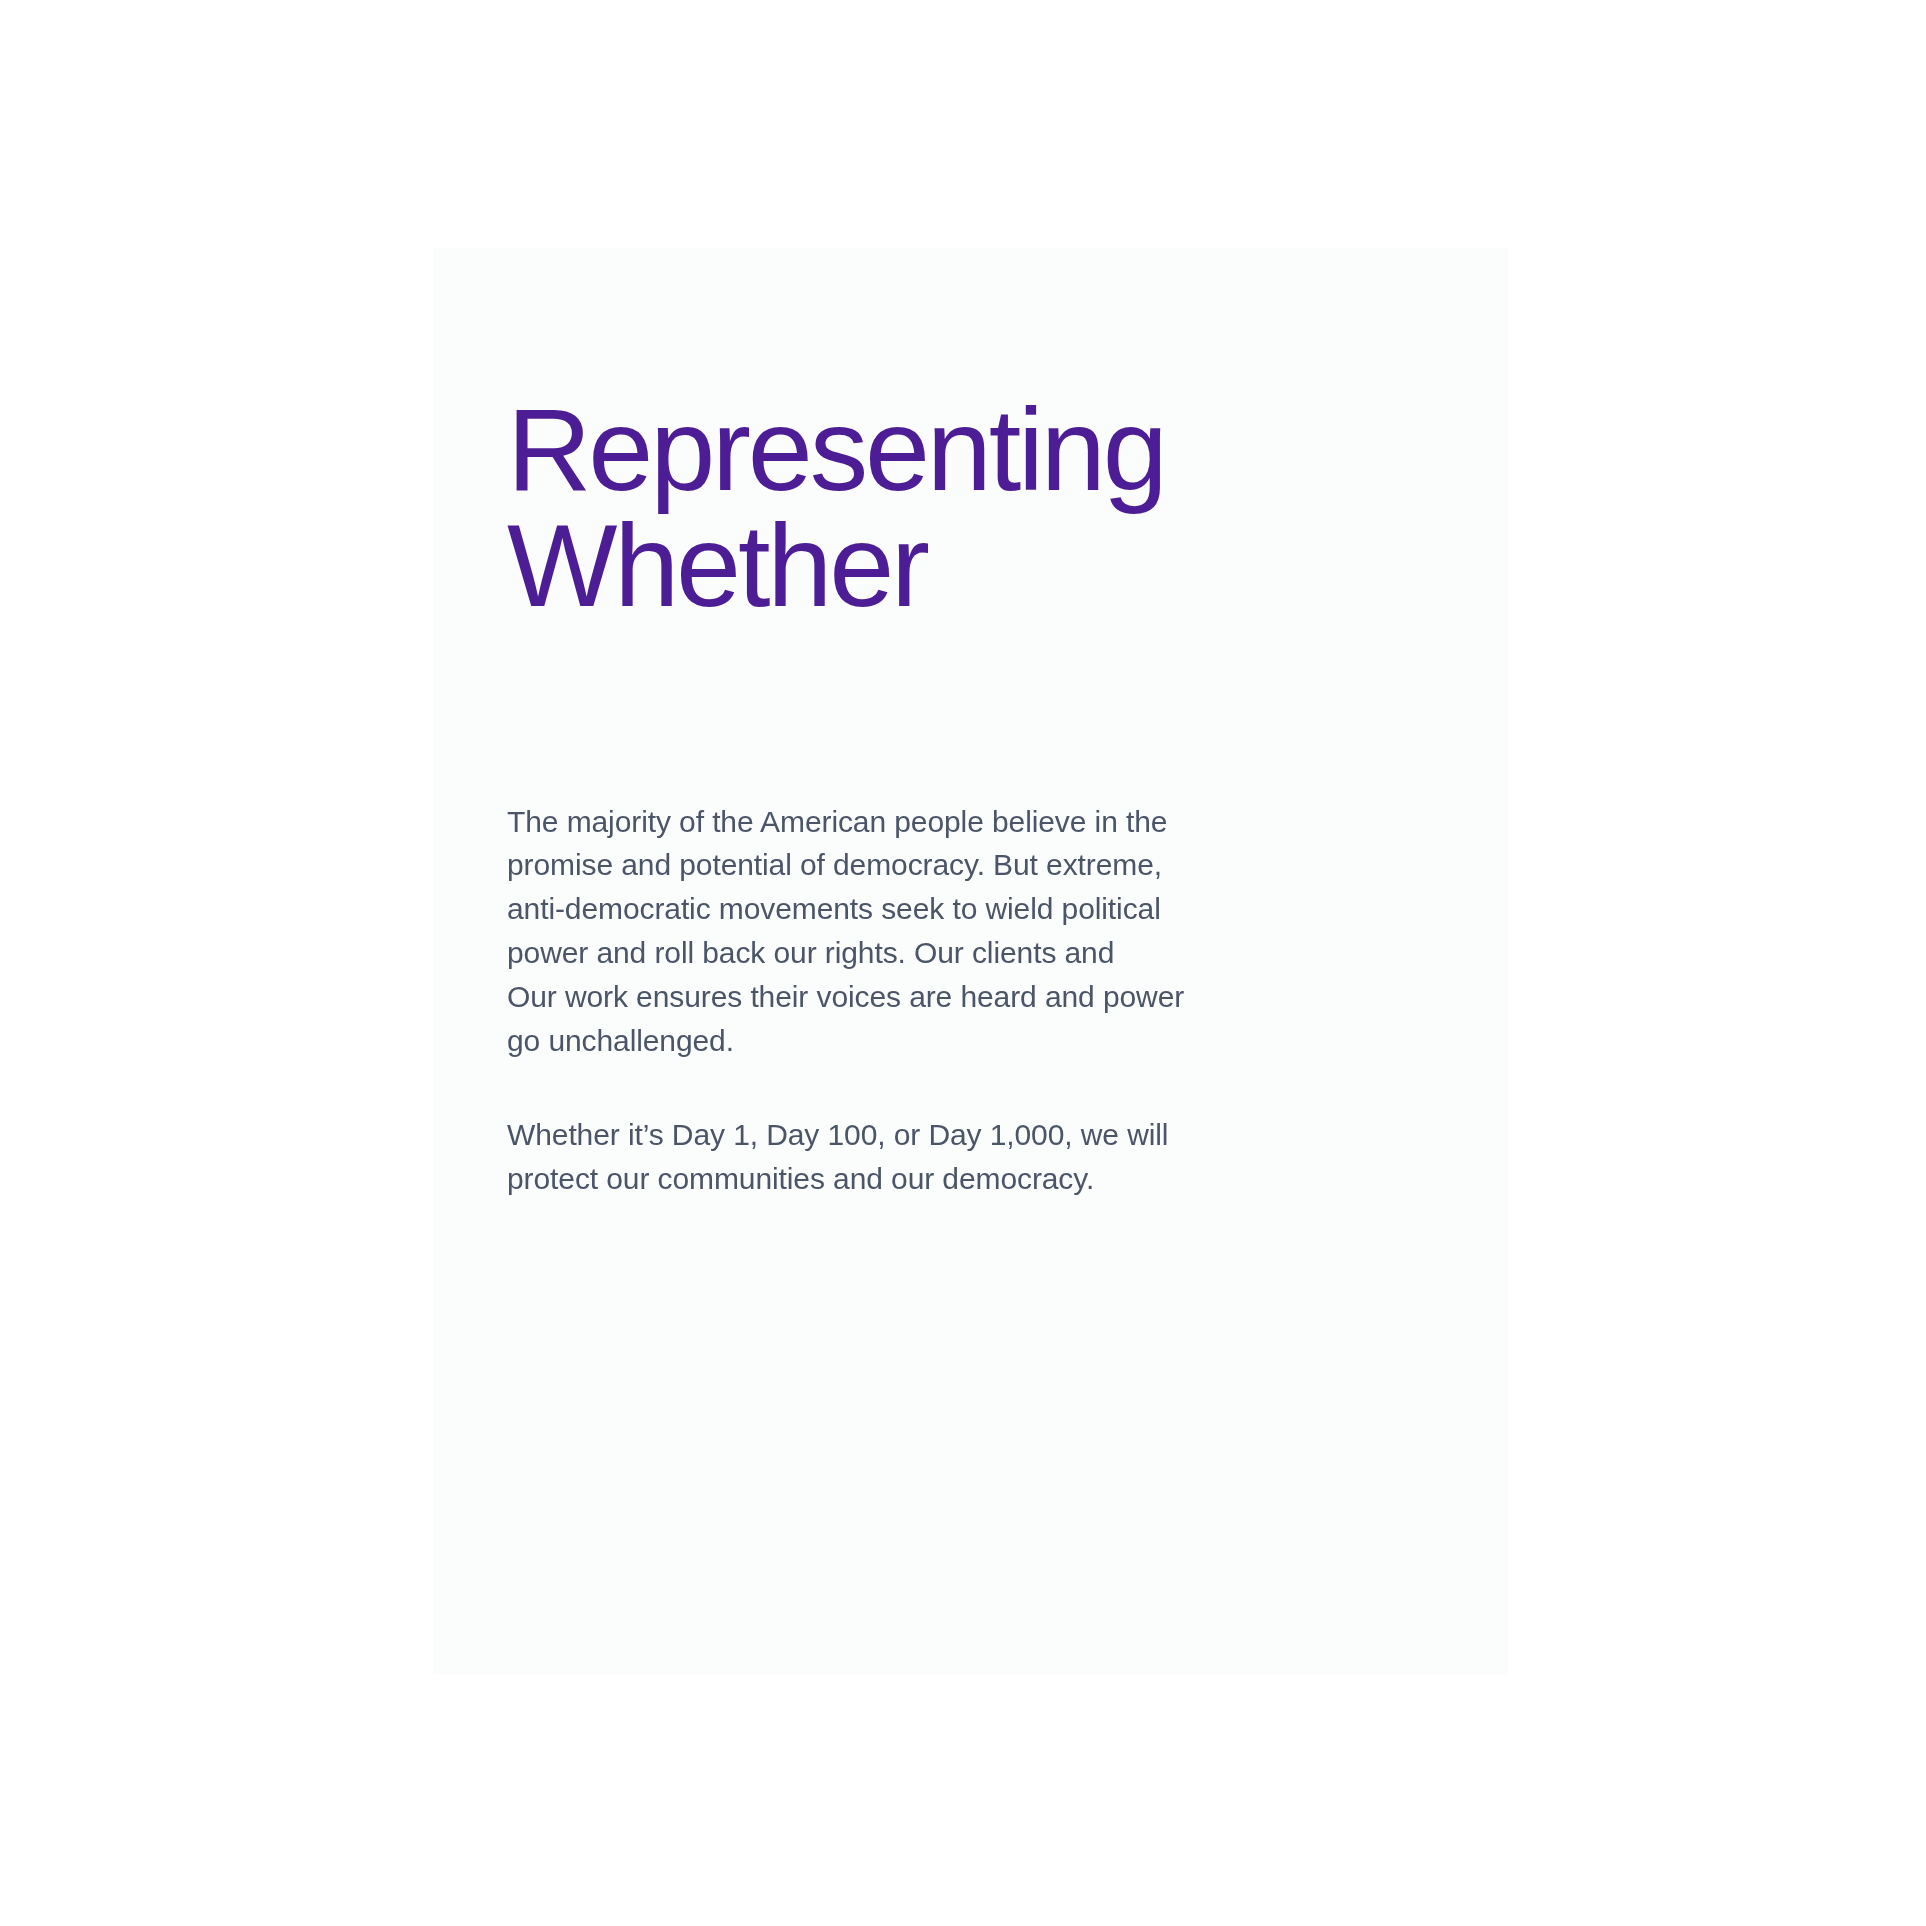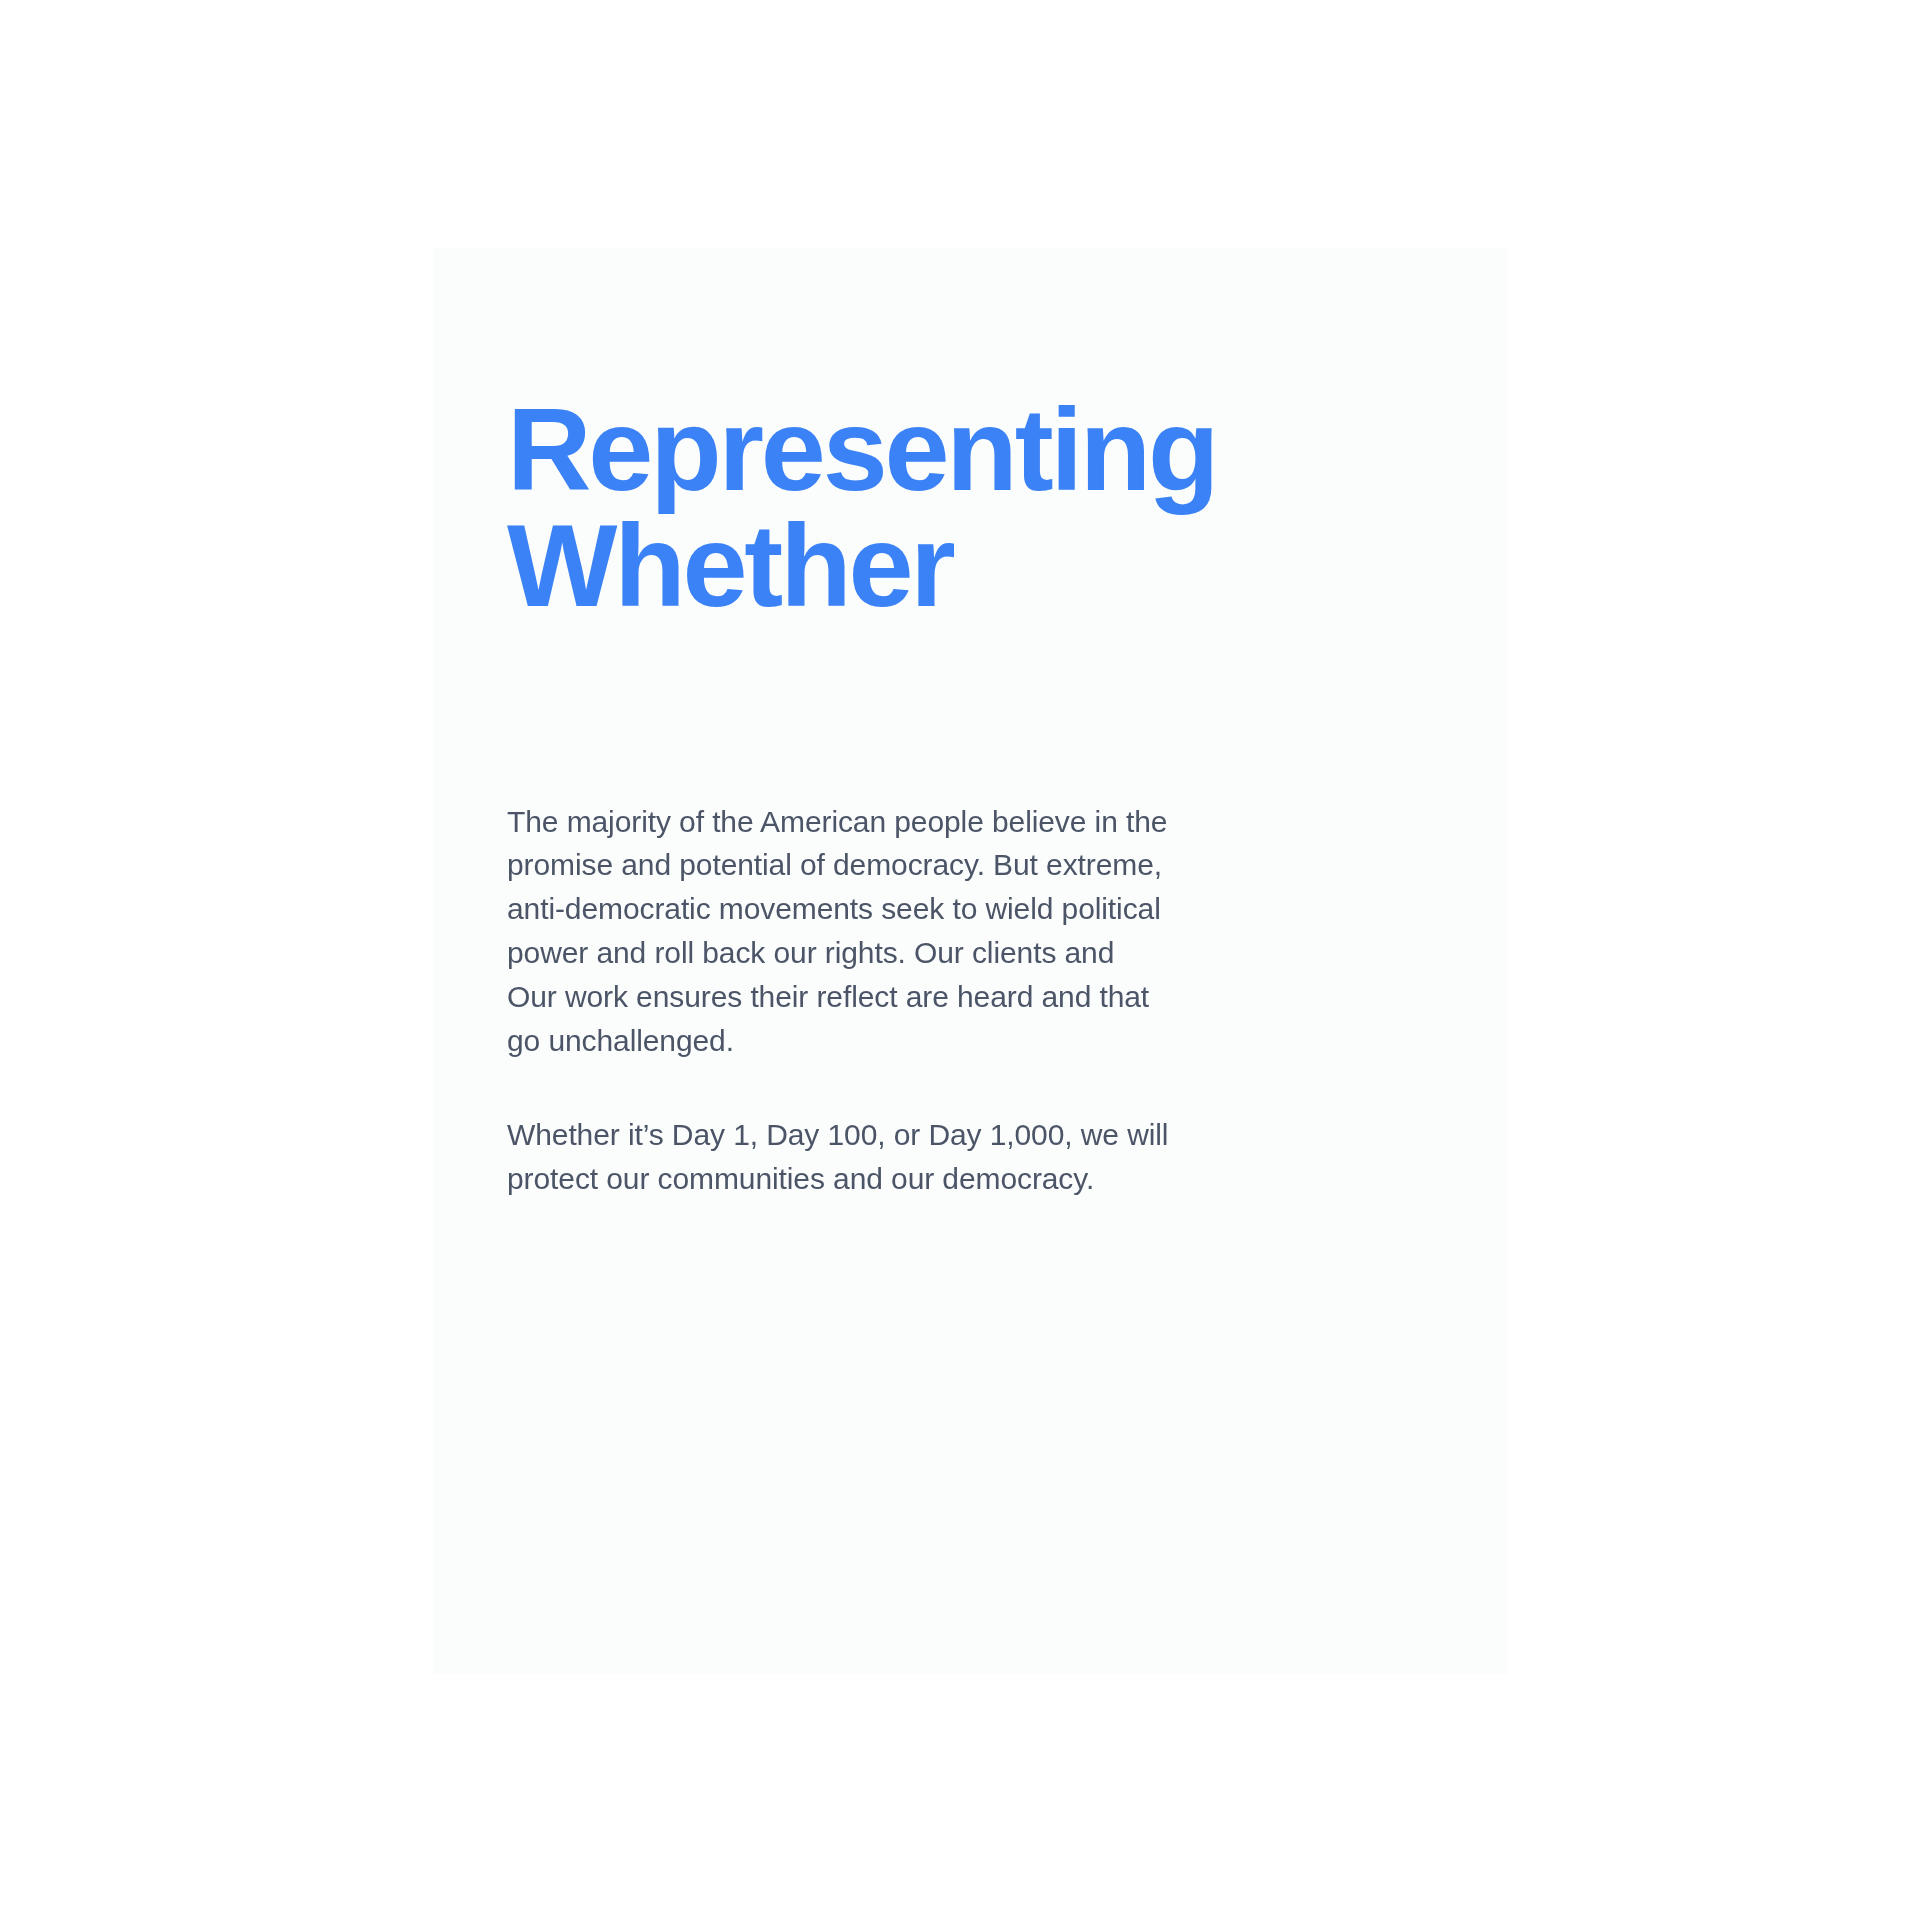--- a/index.html
+++ b/index.html
@@ -32,25 +32,25 @@
   }
   .card-inner {
     position: absolute;
     left: 74px;
     top: 144px;
     right: 57px;
   }
   .headline {
     margin: 0;
     font-family: "Liberation Sans", sans-serif;
-    font-weight: 700;
+    font-weight: 400;
     font-size: 117px;
     line-height: 0.99;
     letter-spacing: -3.2px;
-    color: #3b82f6;
+    color: #4c1d95;
     max-width: 990px;
   }
   .headline .line {
     display: block;
     white-space: nowrap;
   }
   .body-block {
     margin-top: 176px;
     max-width: 990px;
   }
@@ -83,21 +83,21 @@
         <span class="line">Whether</span>
       </h1>
 
       <div class="body-block">
 
         <p class="body-par">
           <span class="brk">The majority of the American people believe in the</span>
           <span class="brk">promise and potential of democracy. But extreme,</span>
           <span class="brk">anti-democratic movements seek to wield political</span>
           <span class="brk">power and roll back our rights. Our clients and</span>
-          <span class="brk">Our work ensures their reflect are heard and that</span>
+          <span class="brk">Our work ensures their voices are heard and power</span>
           <span class="brk">go unchallenged.</span>
         </p>
 
         <p class="body-par">
           <span class="brk">Whether it’s Day 1, Day 100, or Day 1,000, we will</span>
           <span class="brk">protect our communities and our democracy.</span>
         </p>
 
       </div>
     </div>

